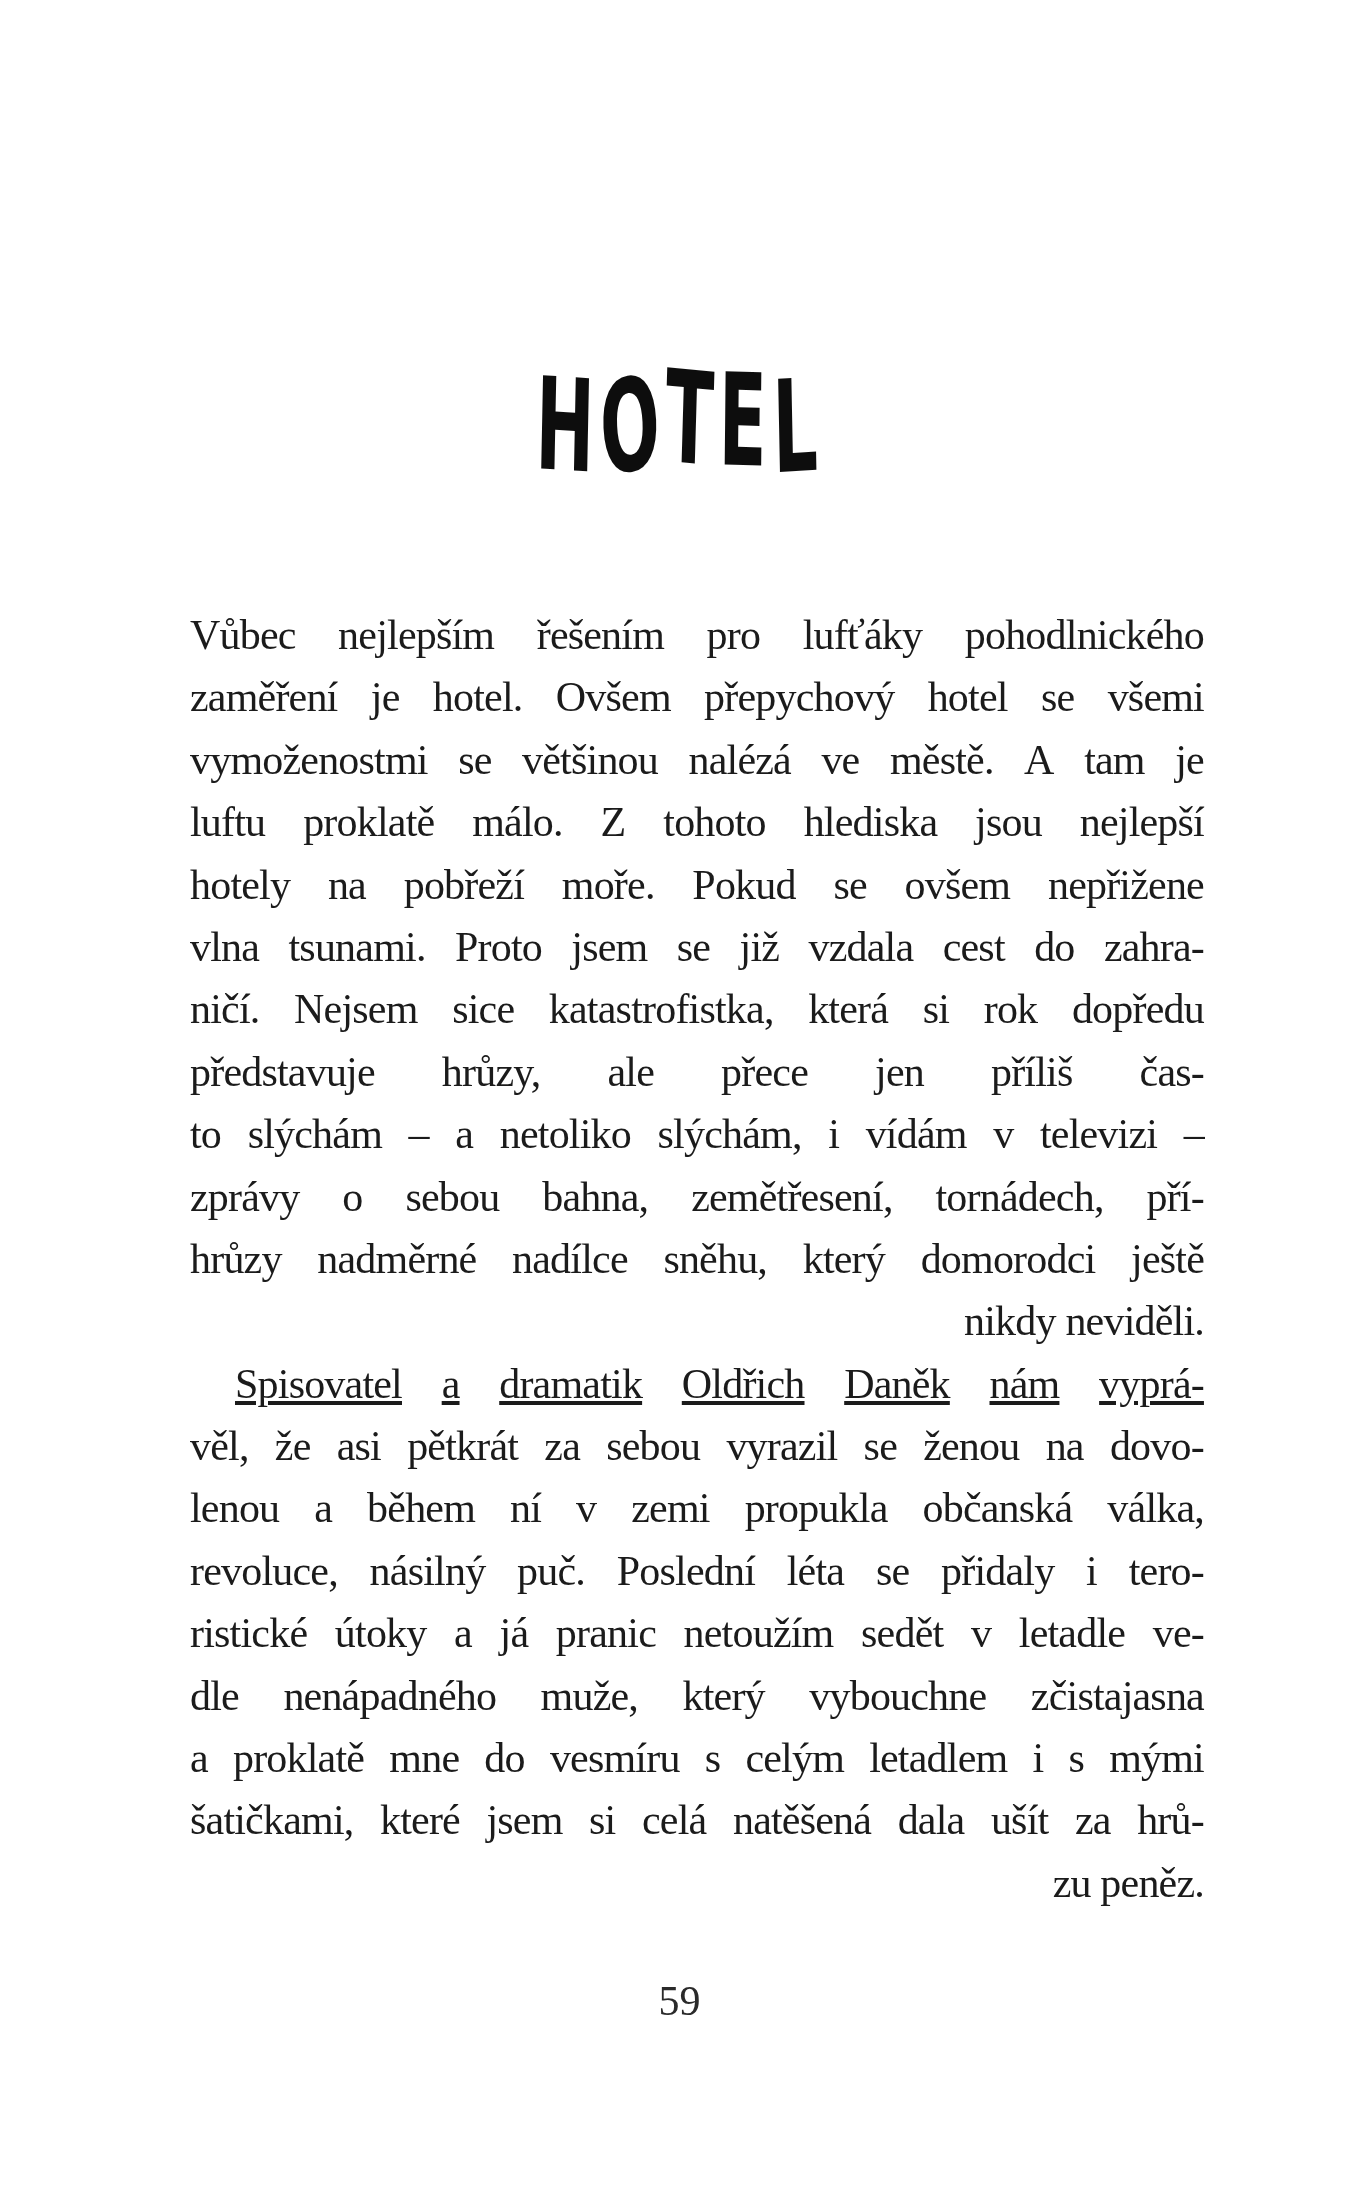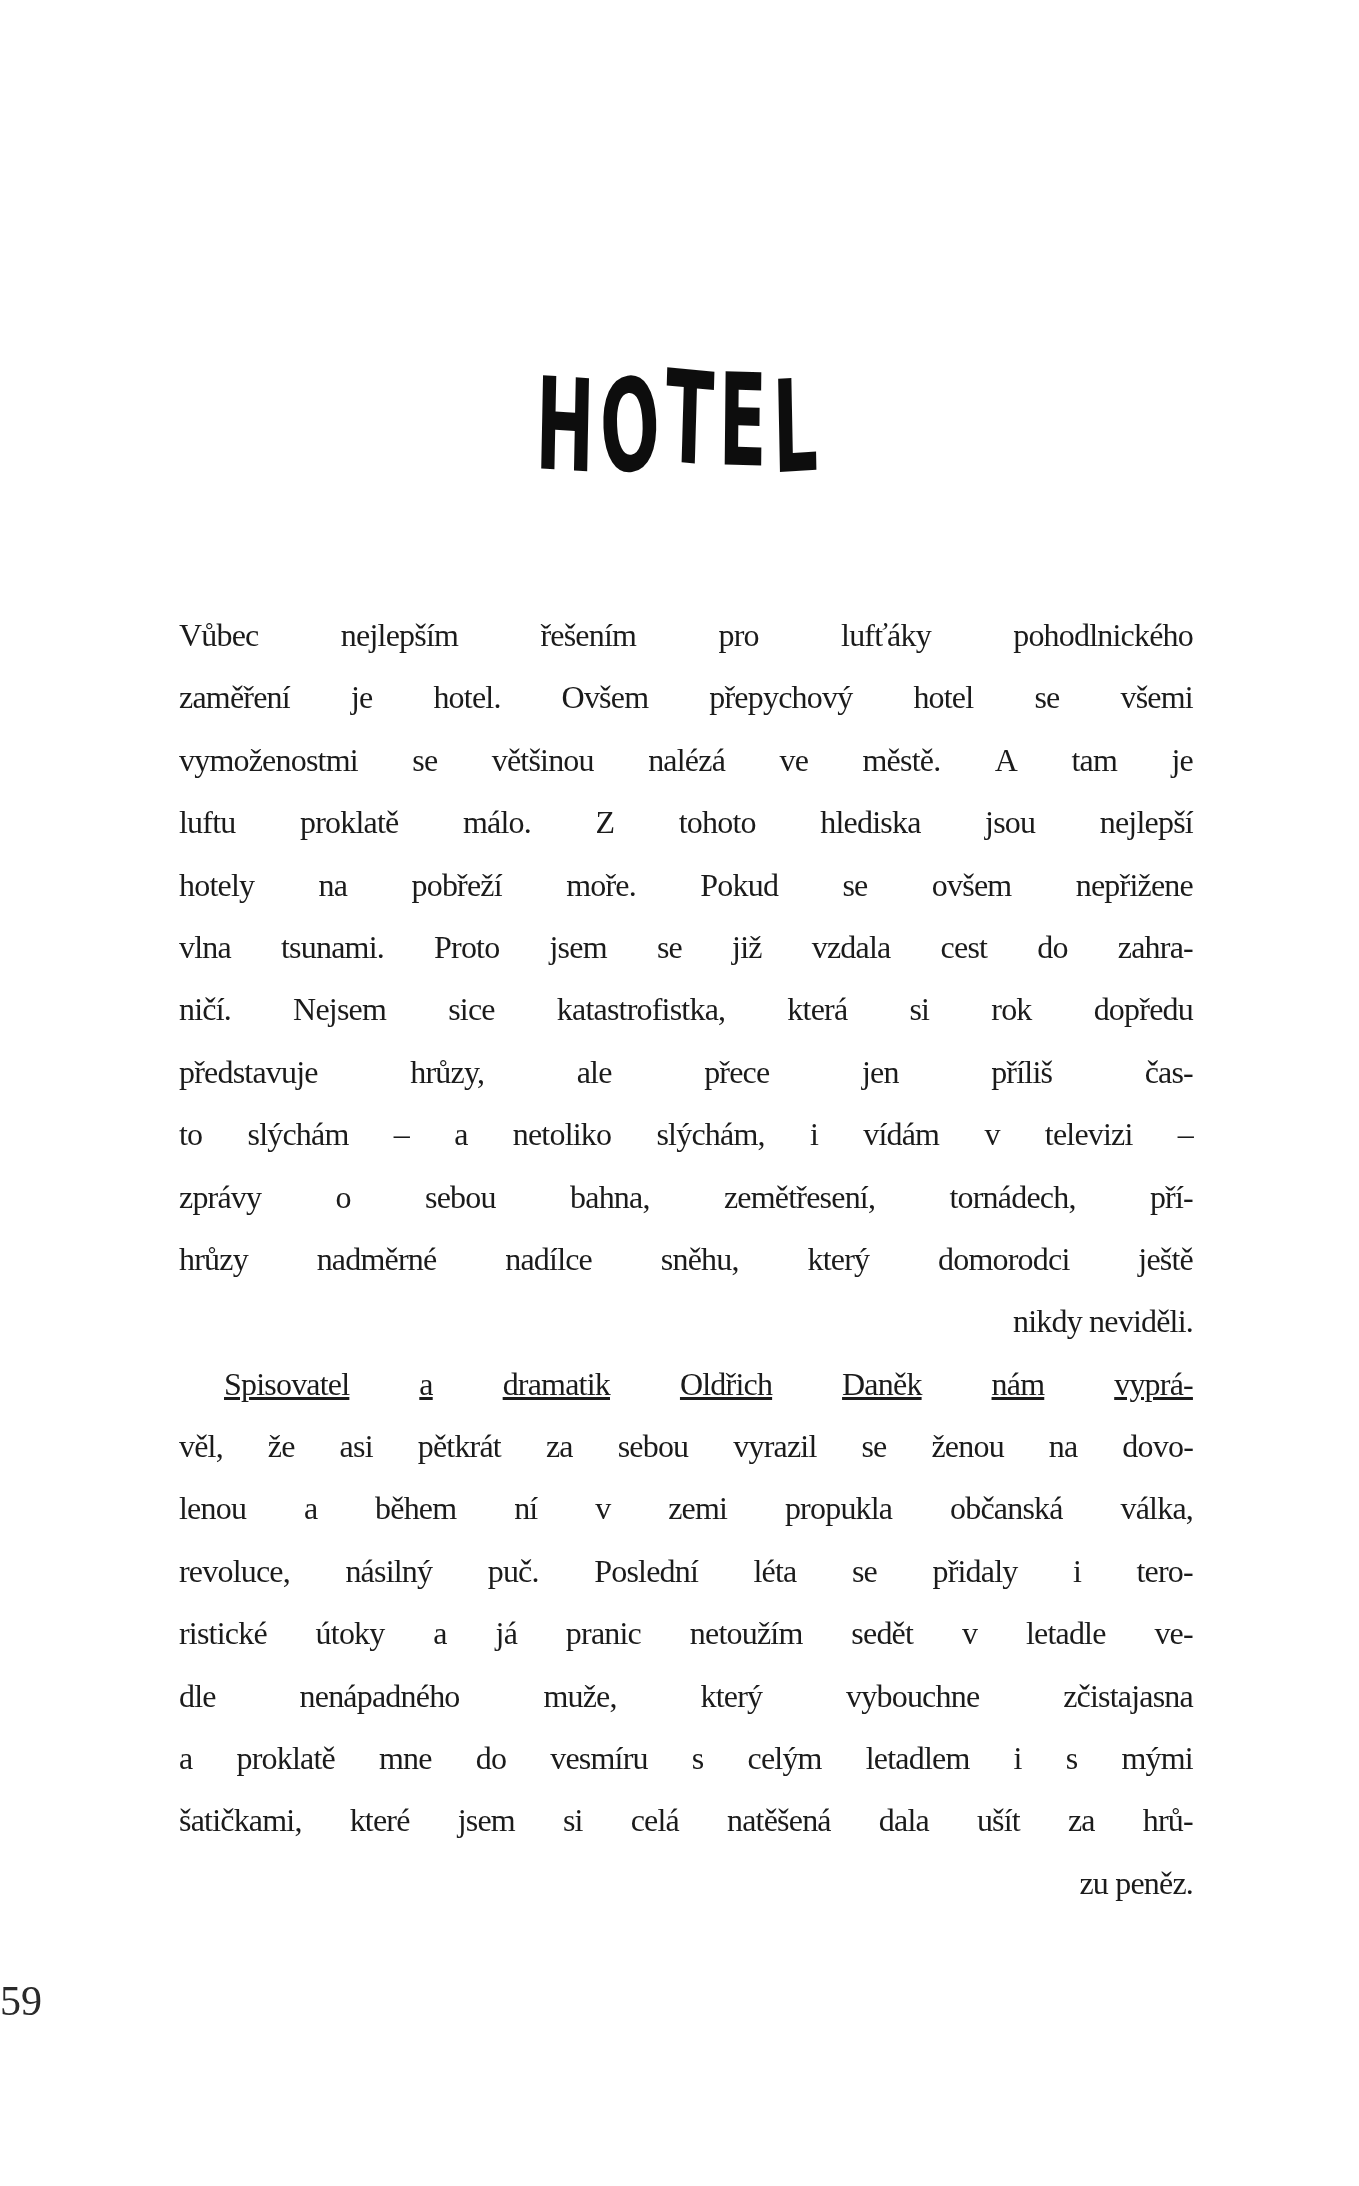--- a/index.html
+++ b/index.html
@@ -36,24 +36,24 @@
   }
   .title-inner span { display: inline-block; }
   .tl0 { transform: rotate(2deg)  translateY(1px); }
   .tl1 { transform: rotate(-5deg) translateY(1px); }
   .tl2 { transform: rotate(3deg)  translateY(-6px); }
   .tl3 { transform: rotate(1deg)  translateY(-4px); }
   .tl4 { transform: rotate(-2deg) translateY(2px); }
   
   .body-text {
     position: absolute;
-    left: 179px;
+    left: 190px;
     top: 604px;
     width: 1014px;
-    font-size: 32px;
+    font-size: 42px;
     letter-spacing: -0.8px;
     color: #1b1b1b;
   }
   .line {
     height: 62.4px;
     line-height: 62.4px;
     box-sizing: border-box;
     white-space: nowrap;
   }
   .jline {
@@ -62,21 +62,21 @@
   }
   .jline span { flex: 0 0 auto; }
   .indent { padding-left: 45px; text-decoration: underline; }
   .plainline { text-align: right; }
   
   .page-number {
     position: absolute;
     top: 1980px;
     left: 0;
     width: 100%;
-    text-align: left;
+    text-align: center;
     font-size: 42px;
     line-height: 1;
     color: #2a2a2a;
   }
 </style>
 </head>
 <body>
 
 <div class="page">
 

